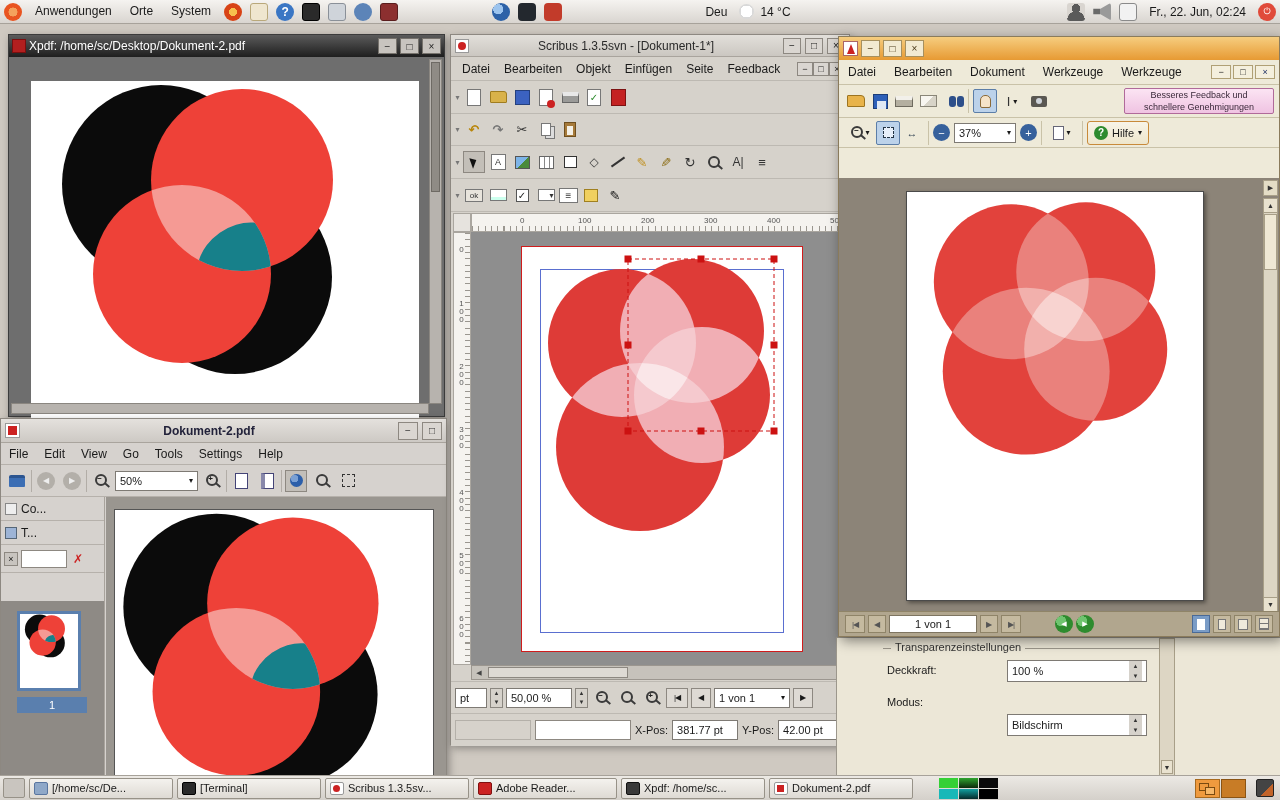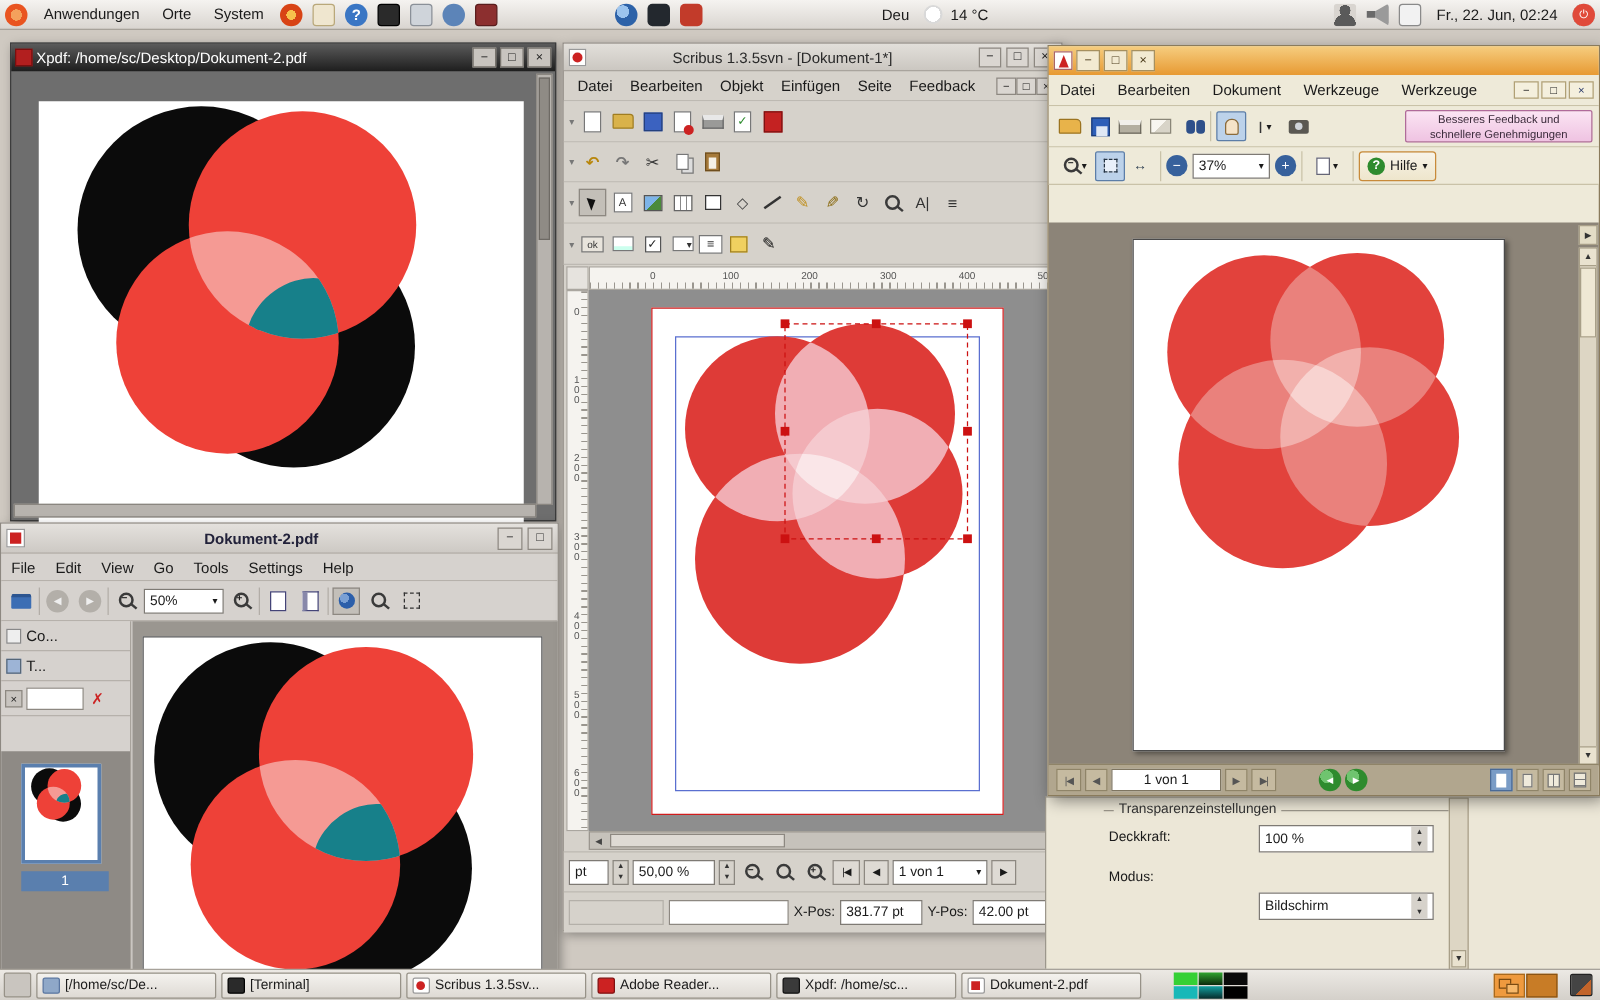--- a/index.html
+++ b/index.html
@@ -173,21 +173,21 @@
         </div>
       <div class="k-ic">
           <div class="wb g-right" style="width:18px;height:18px;border-radius:50%;background:#b3afa9;color:#eee;font-size:8px"></div>
         </div>
       <div style="width:1px;height:22px;background:#b2ada7"></div>
       <div class="k-ic">
           <span class="mag">
             <span class="sign">−</span>
           </span>
         </div>
-      <div class="combo" style="width:64px">
+      <div class="combo" style="width:83px">
         <span>50%</span>
         <span class="g-dd" style="margin-left:auto;font-size:8px"></span>
       </div>
       <div class="k-ic">
           <span class="mag">
             <span class="sign">+</span>
           </span>
         </div>
       <div style="width:1px;height:22px;background:#b2ada7"></div>
       <div class="k-ic">

